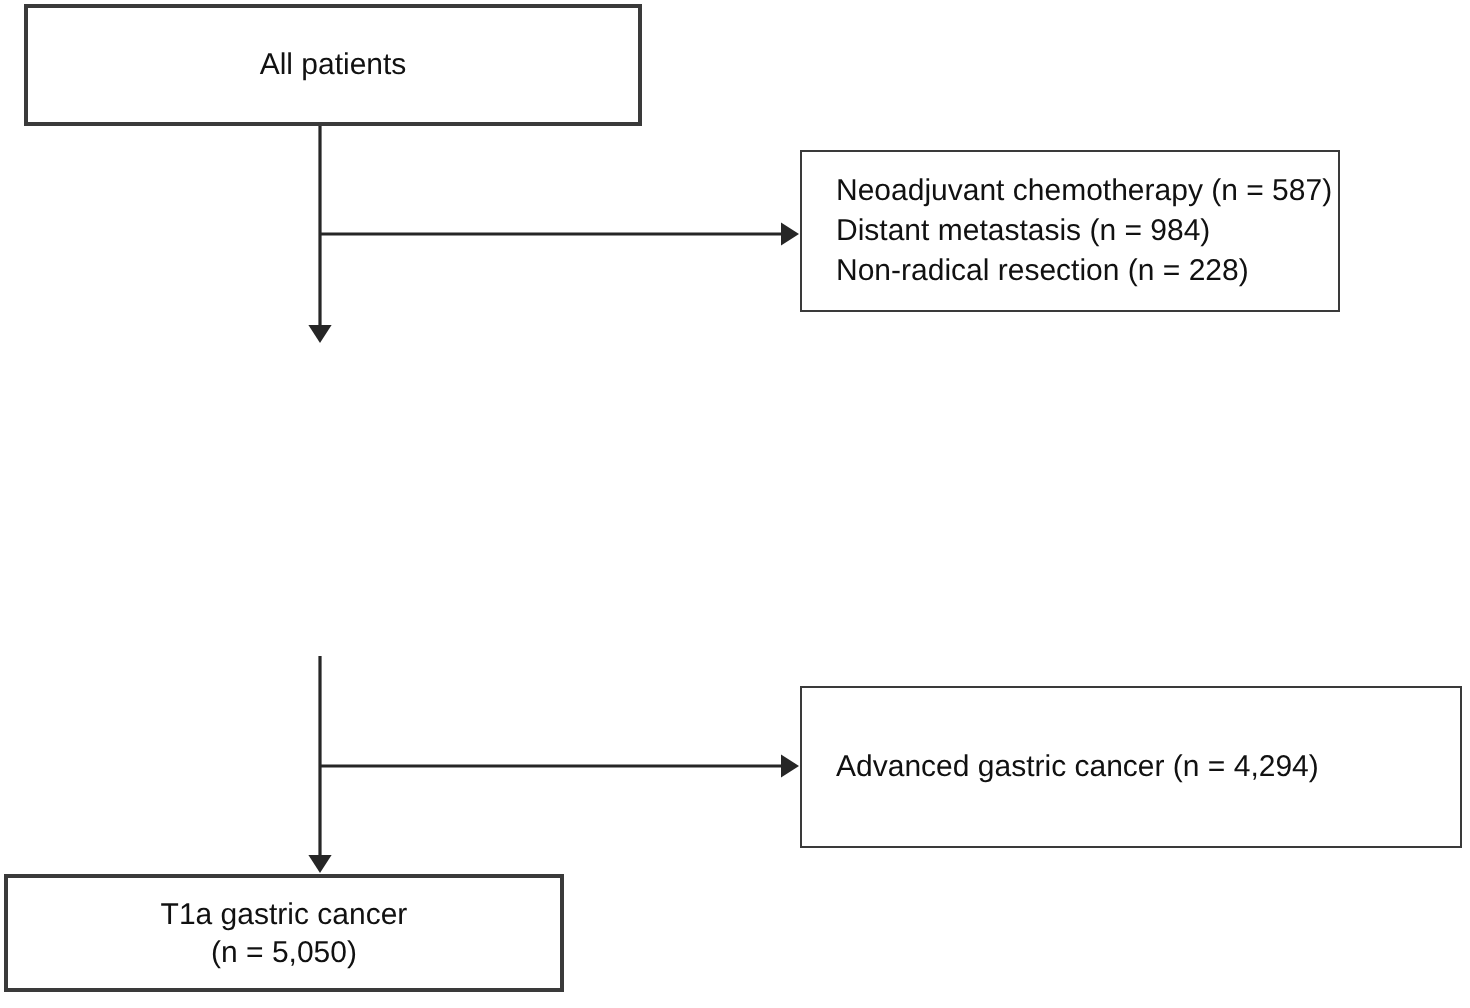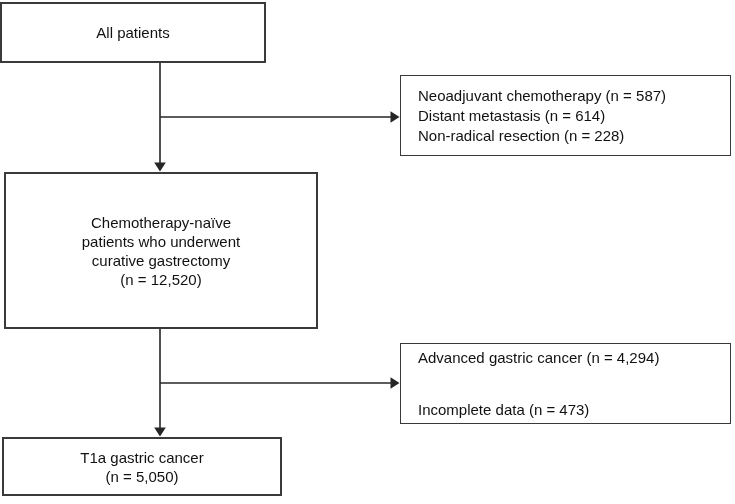--- a/index.html
+++ b/index.html
@@ -37,24 +37,24 @@
   }
   .box.left-aligned {
     align-items: flex-start;
     text-align: left;
     border-width: 1.5px;
     padding-left: 17px;
     line-height: 20px;
   }
   .box .line { white-space: nowrap; }
 
-  #box-all-patients   { left: 0;   top: 2px;   width: 266px; height: 61px; }
+  #box-all-patients   { left: 12px;   top: 2px;   width: 309px; height: 61px; }
   #box-chemo-naive    { left: 4px;   top: 172px; width: 314px; height: 157px; }
   #box-t1a            { left: 2px;   top: 437px; width: 280px; height: 59px; }
-  #box-exclusions-1   { left: 400px; top: 75px;  width: 331px; height: 81px; justify-content: center; }
+  #box-exclusions-1   { left: 400px; top: 75px;  width: 270px; height: 81px; justify-content: center; }
   #box-exclusions-2   { left: 400px; top: 343px; width: 331px; height: 81px; gap: 32px; }
 
   svg.connectors {
     position: absolute;
     left: 0; top: 0;
     width: 735px;
     height: 504px;
     pointer-events: none;
   }
   .connector-line {
@@ -87,34 +87,27 @@
       <polygon class="arrowhead" points="390.5,377.2 390.5,388.8 399.5,383"></polygon>
     </g>
   </svg>
 
   <div class="box centered" id="box-all-patients">
     <div class="line">All patients</div>
   </div>
 
   <div class="box left-aligned" id="box-exclusions-1">
     <div class="line">Neoadjuvant chemotherapy (n = 587)</div>
-    <div class="line">Distant metastasis (n = 614)</div>
+    <div class="line">Distant metastasis (n = 984)</div>
     <div class="line">Non-radical resection (n = 228)</div>
   </div>
 
-  <div class="box centered" id="box-chemo-naive">
-    <div class="line">Chemotherapy-naïve</div>
-    <div class="line">patients who underwent</div>
-    <div class="line">curative gastrectomy</div>
-    <div class="line">(n = 12,520)</div>
-  </div>
 
   <div class="box left-aligned" id="box-exclusions-2">
     <div class="line">Advanced gastric cancer (n = 4,294)</div>
-    <div class="line">Incomplete data (n = 473)</div>
   </div>
 
   <div class="box centered" id="box-t1a">
     <div class="line">T1a gastric cancer</div>
     <div class="line">(n = 5,050)</div>
   </div>
 
 </div>
 
 </body></html>

